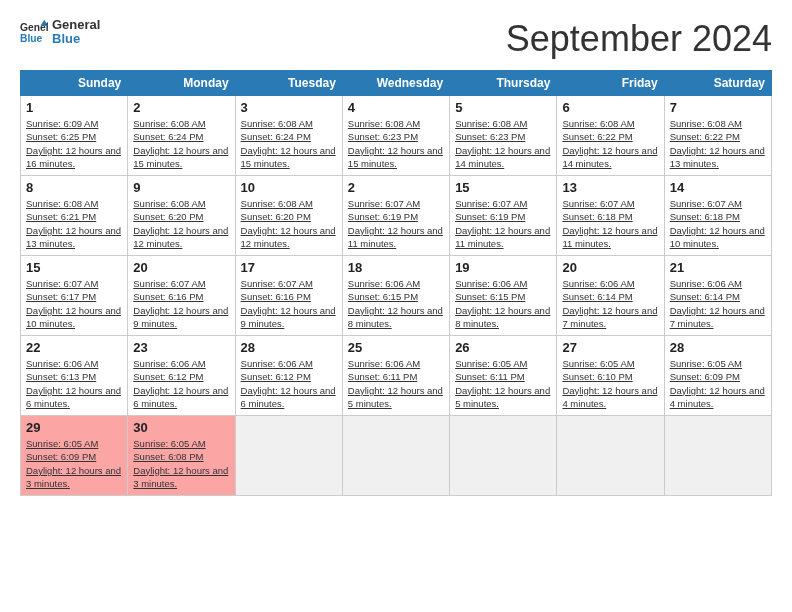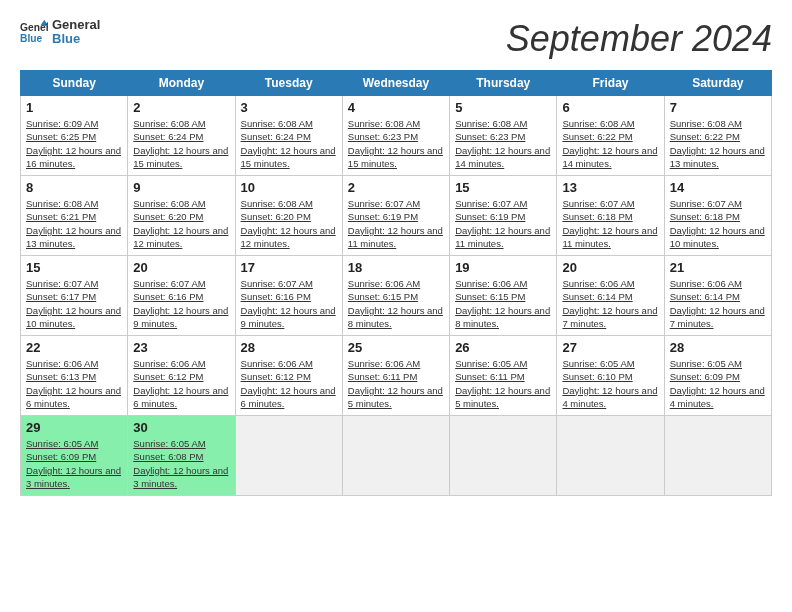--- a/index.html
+++ b/index.html
@@ -27,56 +27,55 @@
       align-items: center;
       gap: 0;
     }
     .logo-icon {
       width: 28px;
       height: 28px;
       margin-right: 2px;
     }
     .title-block {
       text-align: right;
-      font-style: italic;
     }
     .month-title {
       font-size: 36px;
       color: #333;
       font-weight: normal;
     }
     .location-title {
       font-size: 14px;
       color: #333;
     }
     .calendar {
       width: 100%;
       border-collapse: collapse;
       font-size: 10.5px;
     }
     .calendar th {
       background: #2a7ab5;
       color: #fff;
-      text-align: center;
+      text-align: right;
       padding: 5px 6px;
       font-size: 12px;
       font-weight: bold;
       border: 1px solid #2a7ab5;
     }
     .calendar td {
       border: 1px solid #ccc;
       vertical-align: top;
       padding: 4px 5px;
       width: calc(100% / 7);
       min-height: 80px;
       height: 80px;
       background: #fff;
     }
     .calendar tr:last-child td {
-      background: #86efac;
+      background: #fca5a5;
     }
     .day-num {
       font-size: 13px;
       font-weight: bold;
       color: #222;
       display: block;
       margin-bottom: 2px;
     }
     .day-info {
       font-size: 9.5px;

